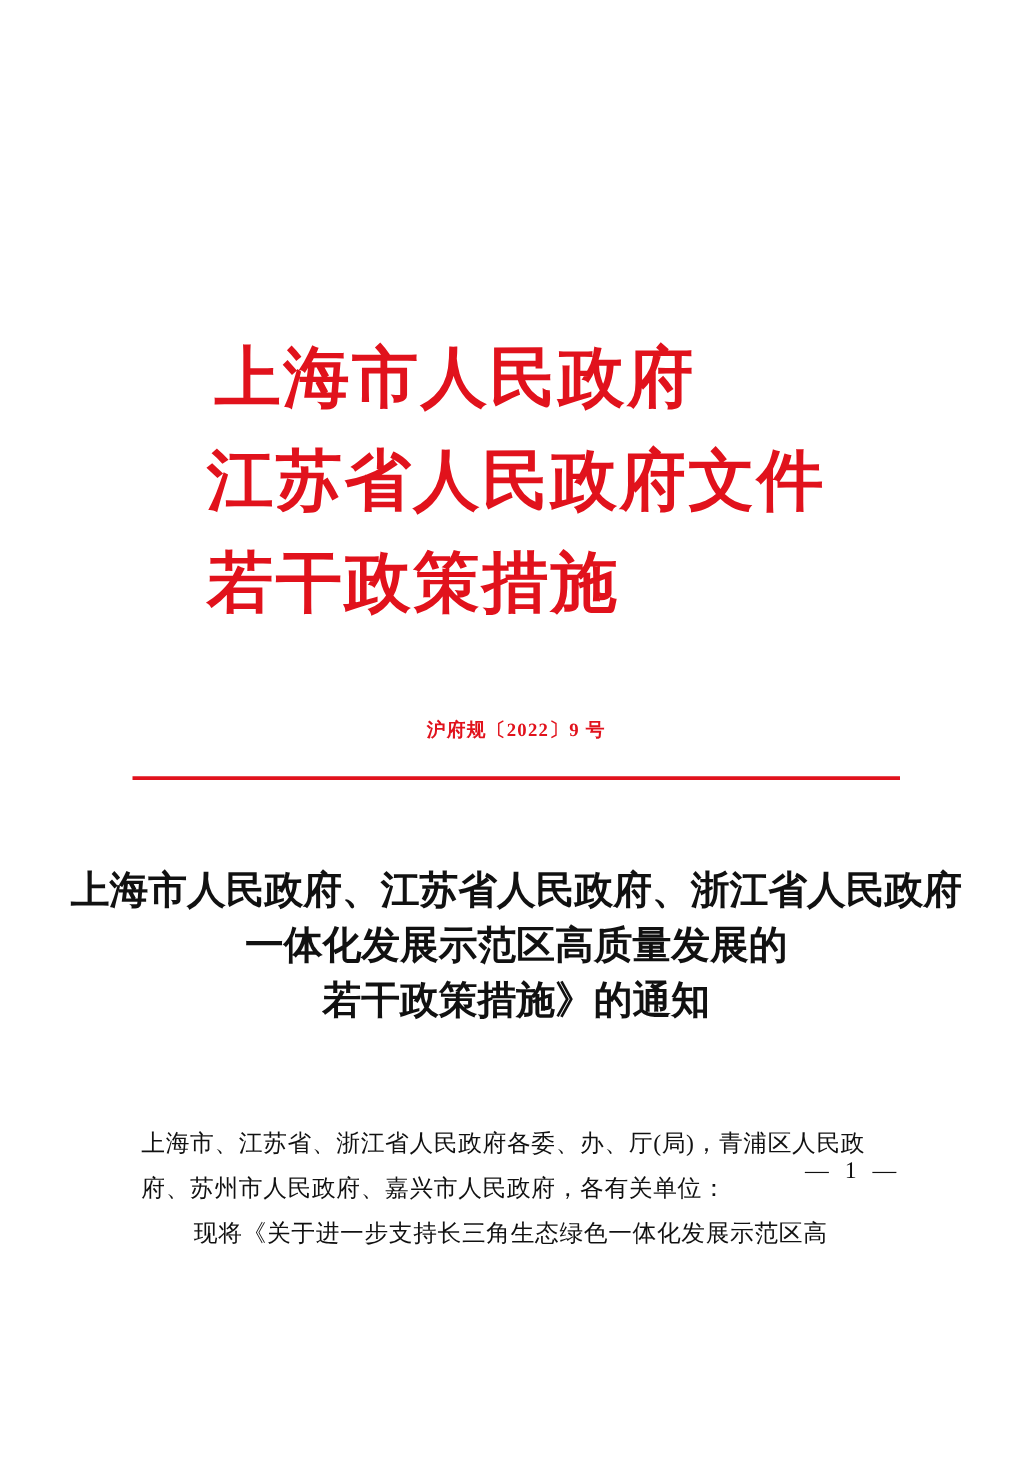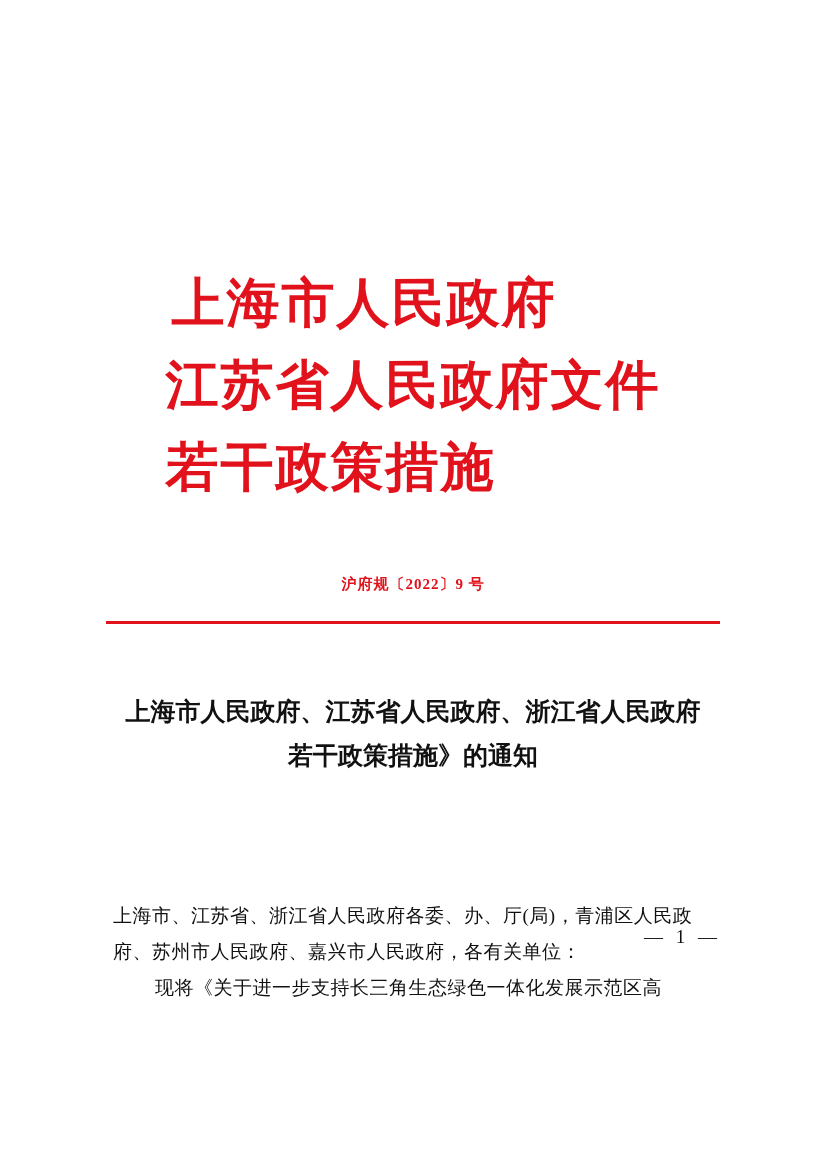--- a/index.html
+++ b/index.html
@@ -76,21 +76,21 @@
 
   
   .title-block {
     position: absolute;
     left: 0;
     top: 690px;
     width: 826px;
     text-align: center;
   }
   .title-line {
-    font-size: 25px;
+    font-size: 31px;
     font-weight: bold;
     line-height: 44px;
     letter-spacing: 0px;
     color: #111111;
     font-family: "Liberation Serif", "DejaVu Serif", serif;
     white-space: nowrap;
   }
 
   
   .body-block {
@@ -134,20 +134,21 @@
       <div class="mast-line l3">若干政策措施</div>
     </div>
   </div>
 
   <div class="doc-number">沪府规〔2022〕9 号</div>
 
   <div class="red-rule"></div>
 
   <div class="title-block">
     <div class="title-line">上海市人民政府、江苏省人民政府、浙江省人民政府</div>
+    <div class="title-line">一体化发展示范区高质量发展的</div>
     <div class="title-line">若干政策措施》的通知</div>
   </div>
 
   <div class="body-block">
     <div class="body-line">上海市、江苏省、浙江省人民政府各委、办、厅(局)，青浦区人民政</div>
     <div class="body-line">府、苏州市人民政府、嘉兴市人民政府，各有关单位：</div>
     <div class="body-line indent">现将《关于进一步支持长三角生态绿色一体化发展示范区高</div>
   </div>
 
   <div class="page-number">— 1 —</div>

